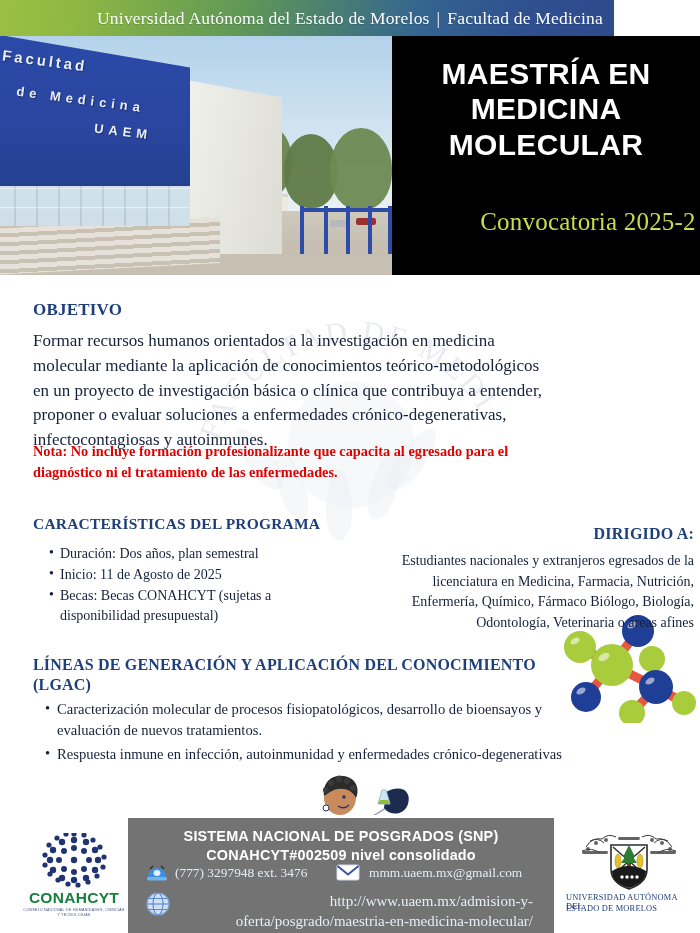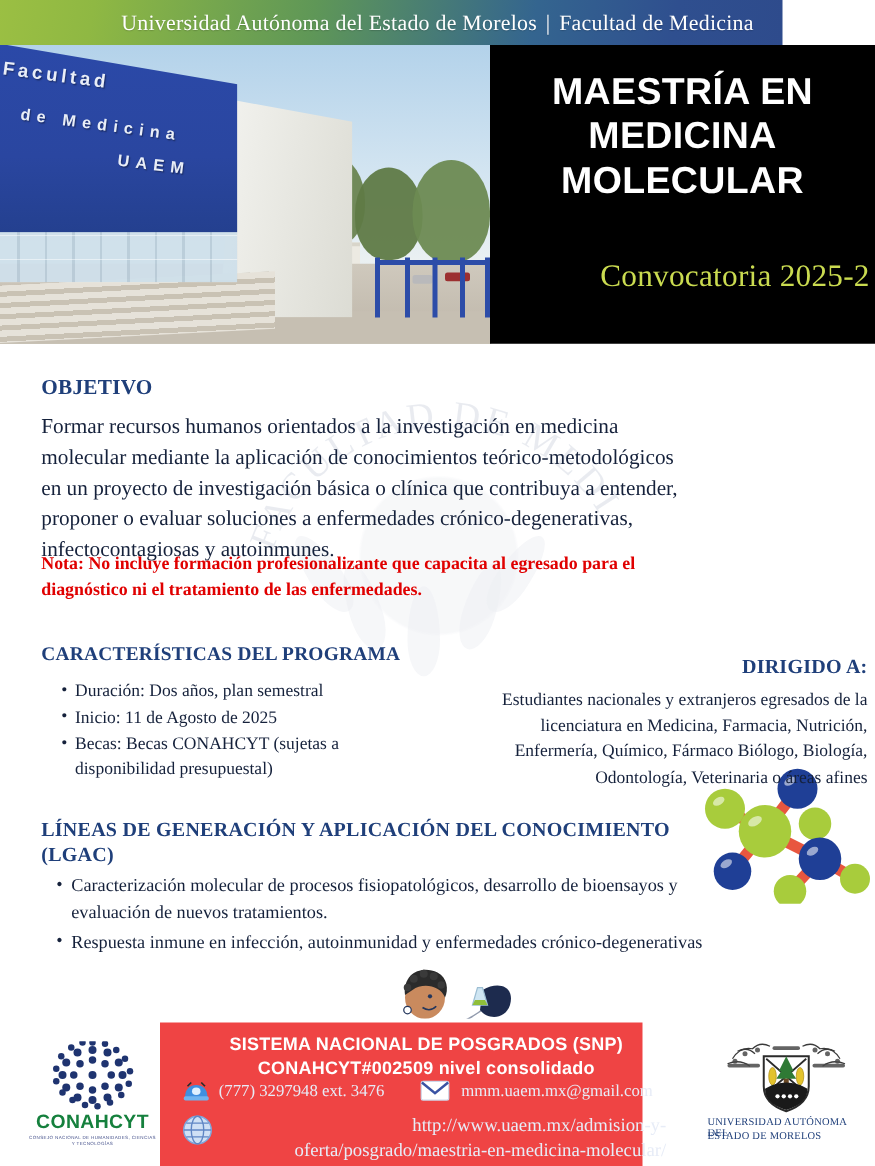--- a/index.html
+++ b/index.html
@@ -10,21 +10,20 @@
     overflow:hidden;
     position:relative;
   }
   .poster{position:relative;width:700px;height:933px;overflow:hidden;background:#fff;}
 
   
   .topbar{
     position:absolute;left:0;top:0;width:614px;height:36px;
     background:linear-gradient(100deg,#9bbf43 0%,#8fb843 12%,#5f9757 40%,#34658f 68%,#2f4f8f 86%,#2e4b8c 100%);
     overflow:hidden;
-    padding-left:12px;
   }
   .topbar .swoosh{
     position:absolute;right:-30px;top:-40px;width:120px;height:120px;
     border:2px solid rgba(255,255,255,.22);border-radius:50%;
     border-left-color:transparent;border-top-color:transparent;
   }
   .topbar .txt{
     position:absolute;left:0;top:0;width:700px;height:36px;
     display:flex;align-items:center;justify-content:center;
     color:#ffffff;font-size:17.5px;letter-spacing:.2px;
@@ -154,22 +153,22 @@
 
   .sec-lgac{position:absolute;left:33px;top:380px;width:535px;}
   .sec-lgac .ttl{font-size:16px;line-height:1.24;}
   .sec-lgac ul{margin:4px 0 16px 0;padding:0 0 0 12px;list-style:none;}
   .sec-lgac li{font-size:14.6px;line-height:1.46;color:#15213b;position:relative;padding-left:12px;margin-bottom:3px;}
   .sec-lgac li:before{content:"•";position:absolute;left:0;top:-1px;color:#15213b;}
 
   
   .footer{position:absolute;left:0;top:815px;width:700px;height:118px;background:#fff;}
   .fpanel{
-    position:absolute;left:128px;top:3px;width:386px;height:115px;
-    background:#ef4444;color:#ffffff;
+    position:absolute;left:128px;top:3px;width:426px;height:115px;
+    background:#737373;color:#ffffff;
   }
   .fpanel .snp{
     position:absolute;left:0;top:9px;width:426px;text-align:center;
     font-family:"Liberation Sans",sans-serif;font-weight:bold;font-size:14.4px;line-height:1.32;
     letter-spacing:.2px;
   }
   .frow{position:absolute;left:0;top:46px;width:426px;height:24px;display:flex;align-items:center;}
   .fphone{position:absolute;left:18px;top:0;display:flex;align-items:center;gap:7px;}
   .fmail{position:absolute;left:208px;top:0;display:flex;align-items:center;gap:9px;}
   .frow .txt{font-family:"Liberation Serif",serif;font-size:13.4px;color:#e7ecf7;}

